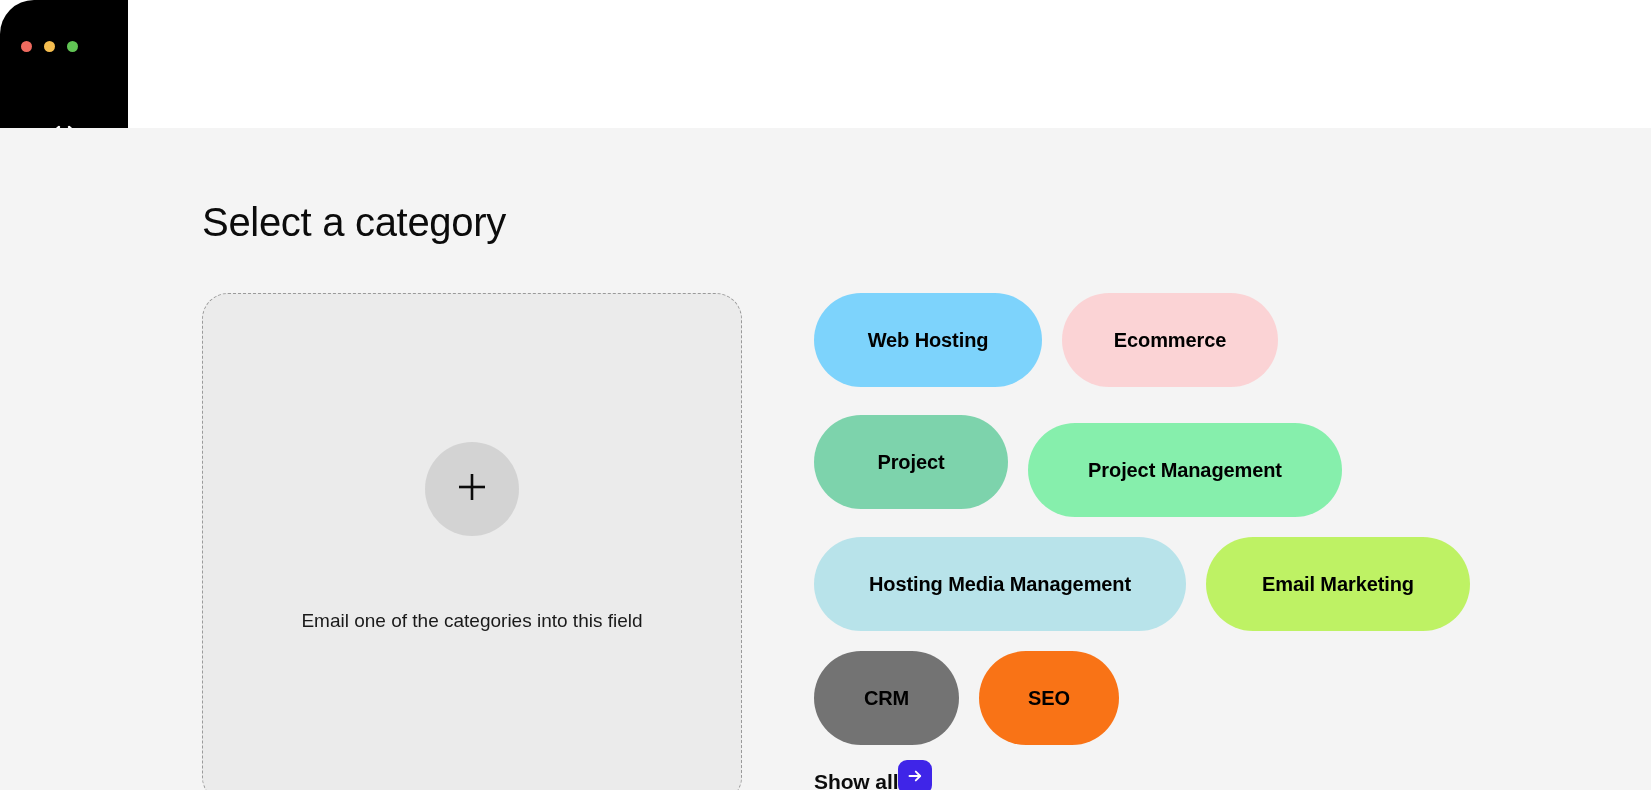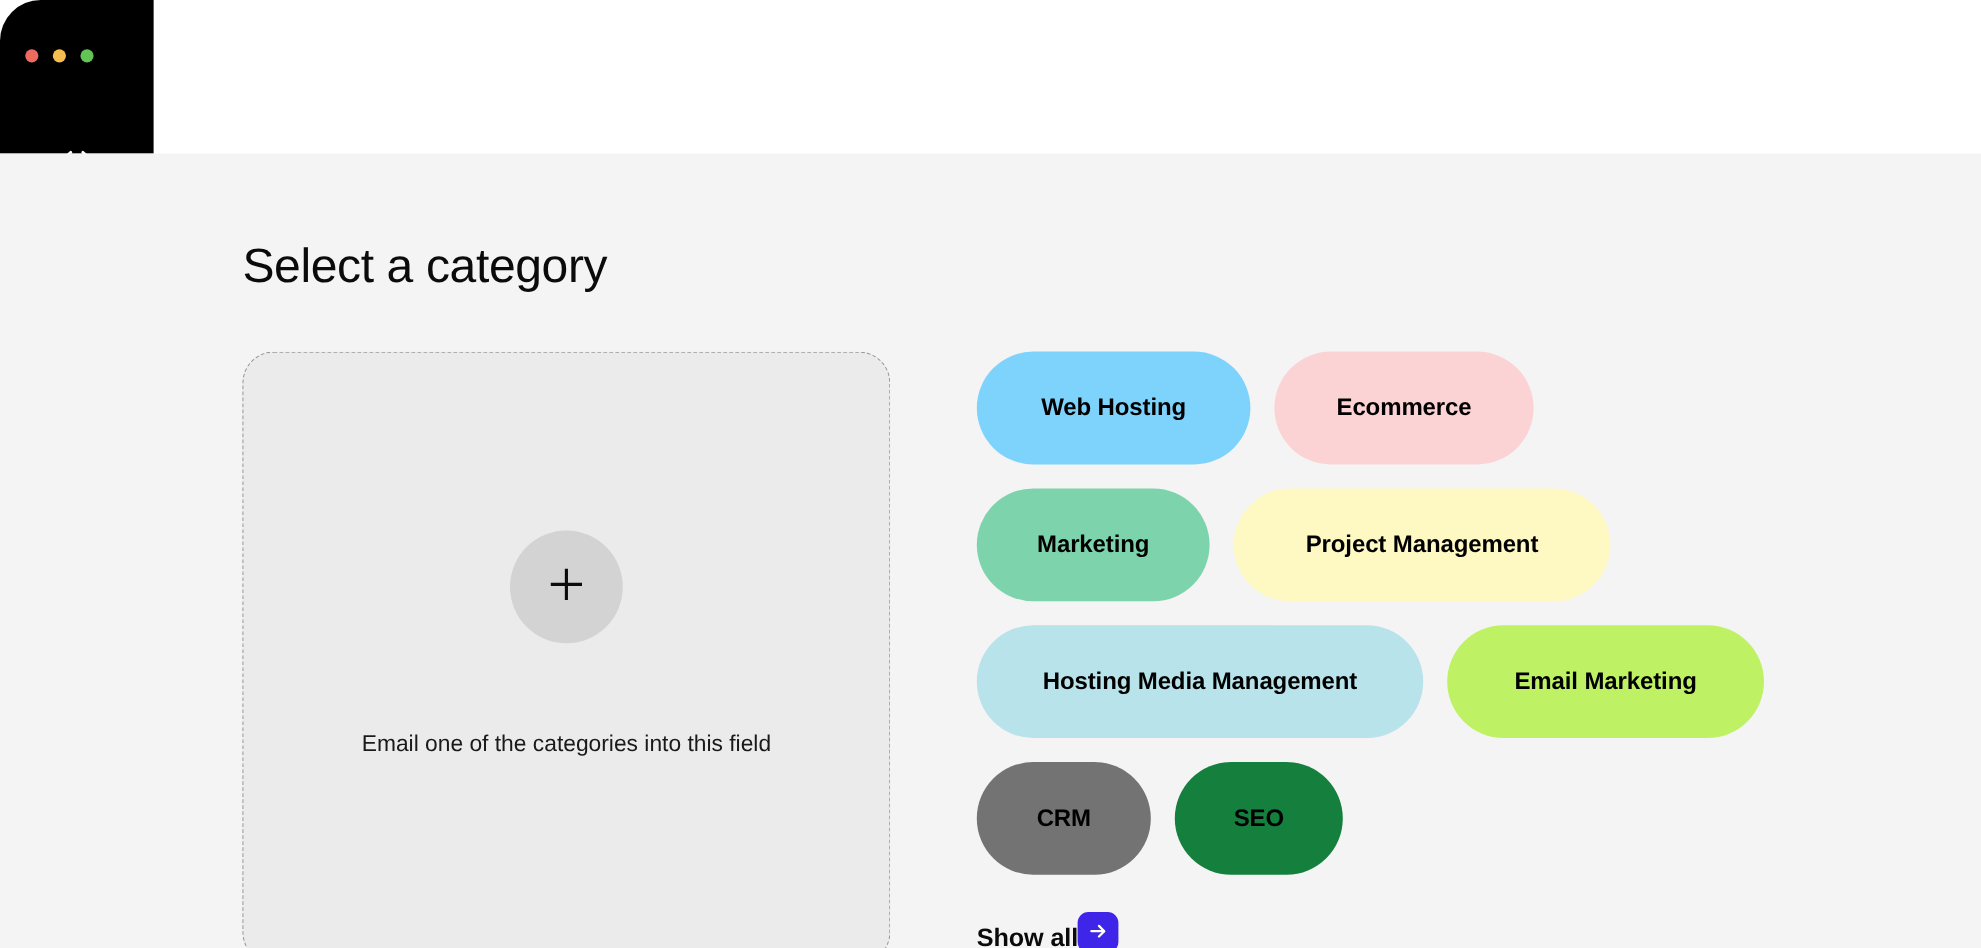--- a/index.html
+++ b/index.html
@@ -250,30 +250,30 @@
       </div>
       <p class="dropzone-hint">Email one of the categories into this field</p>
     </section>
 
     <section class="pill-area">
       <div class="pill-row">
         <div class="pill" style="background: #7dd3fc; width: 228px;">Web Hosting</div>
         <div class="pill" style="background: rgb(251, 211, 213); width: 216px;">Ecommerce</div>
       </div>
       <div class="pill-row">
-        <div class="pill" style="background: rgb(125, 211, 172); width: 194px;">Marketing</div>
-        <div class="pill" style="background: #fef9c3; width: 314px;">Project Management</div>
+        <div class="pill" style="background: rgb(125, 211, 172); width: 194px;">Project</div>
+        <div class="pill" style="background: #86efac; width: 314px; margin-top: 16px;">Project Management</div>
       </div>
       <div class="pill-row">
         <div class="pill" style="background: rgb(184, 227, 234); width: 372px;">Hosting Media Management</div>
         <div class="pill" style="background: #bef264; width: 264px;">Email Marketing</div>
       </div>
       <div class="pill-row">
         <div class="pill" style="background: #737373; width: 145px;">CRM</div>
-        <div class="pill" style="background: #15803d; width: 140px;">SEO</div>
+        <div class="pill" style="background: #f97316; width: 140px;">SEO</div>
       </div>
     </section>
 
     <div class="show-all-row">
       <span class="show-all-label">Show all</span>
       <button class="arrow-btn" style="background: rgb(63, 37, 232);">
         <span>
           <svg width="18" height="18" viewBox="0 0 18 18" fill="none" xmlns="http://www.w3.org/2000/svg">
             <path d="M3.5 9 H14" stroke="#ffffff" stroke-width="1.9" stroke-linecap="round"></path>
             <path d="M9.8 4.6 L14.2 9 L9.8 13.4" stroke="#ffffff" stroke-width="1.9" stroke-linecap="round" stroke-linejoin="round"></path>

